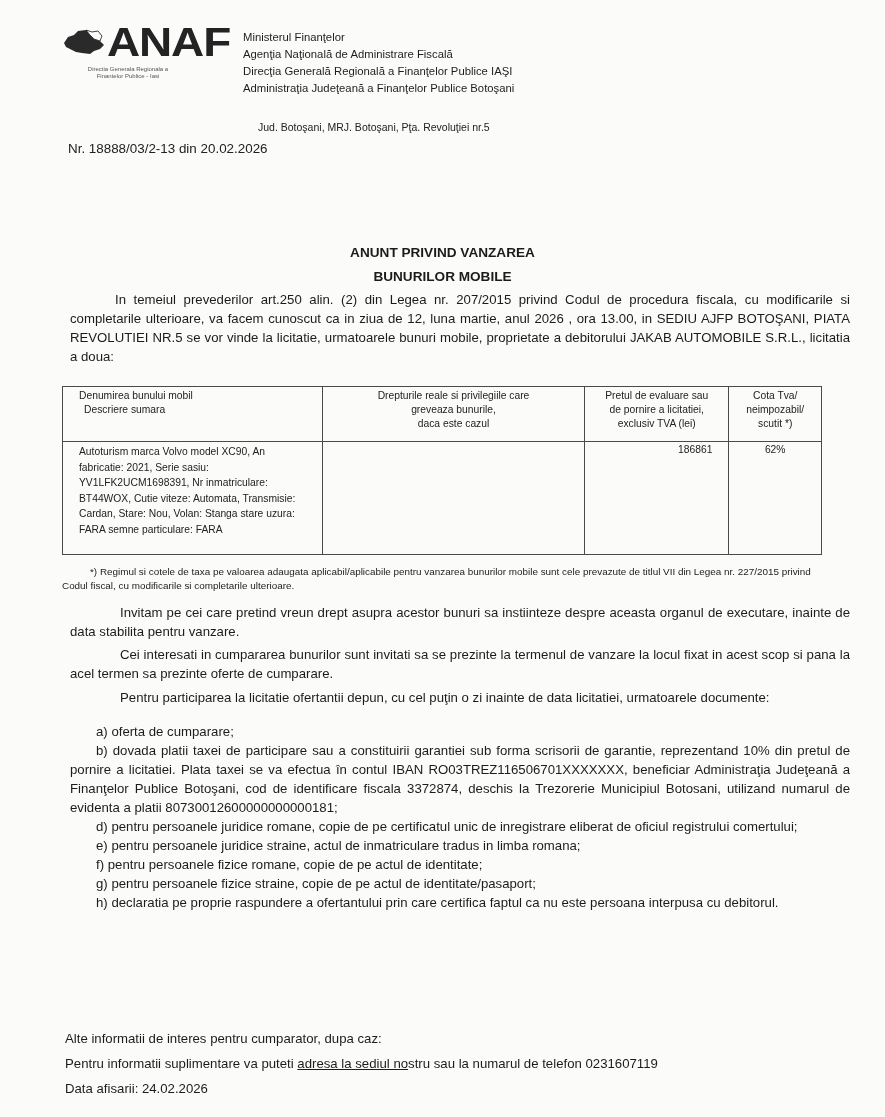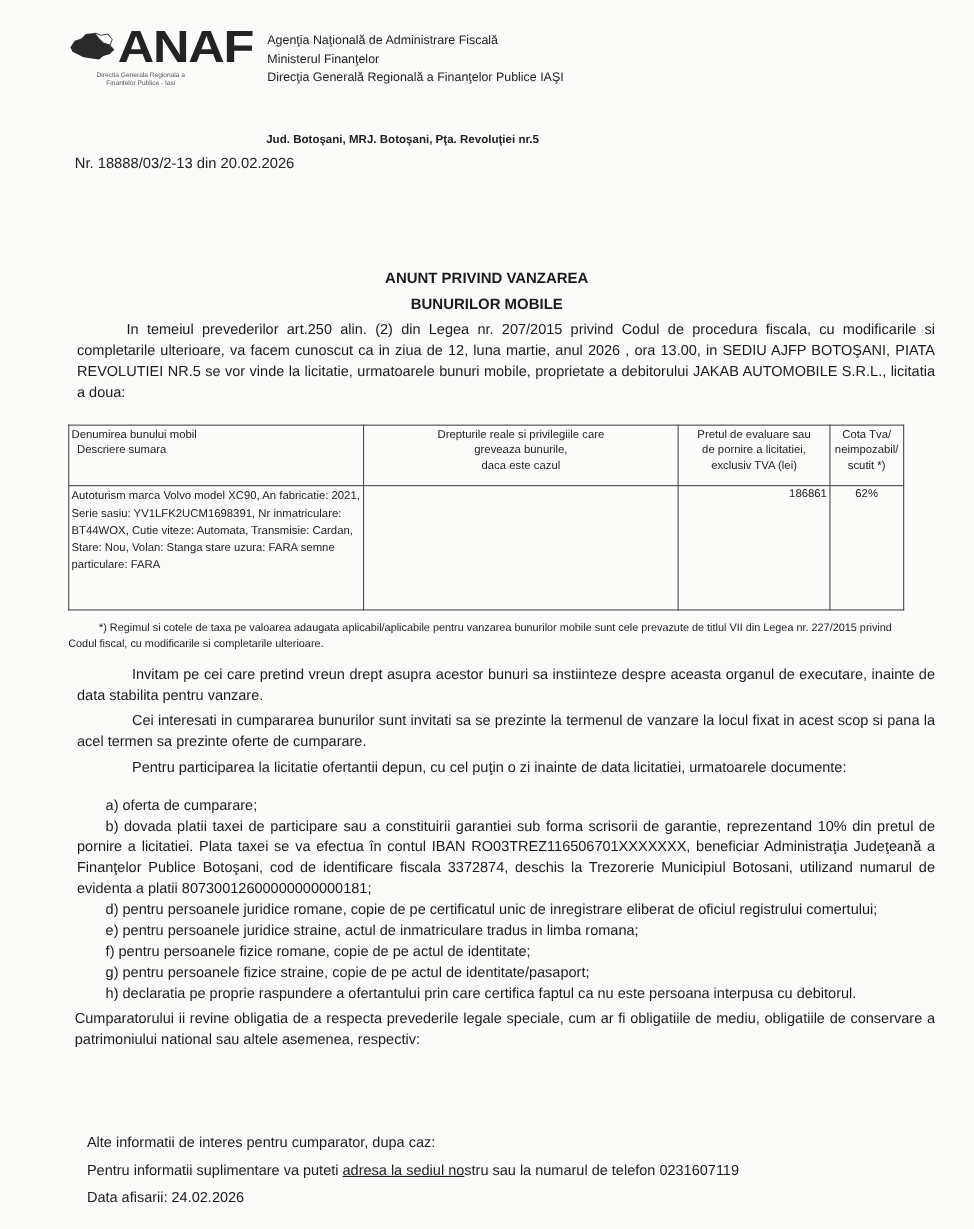--- a/index.html
+++ b/index.html
@@ -21,41 +21,41 @@
     font-weight: bold; font-size: 41px; letter-spacing: -1px;
     color: #232323; line-height: 36px; margin-left: 1px;
     transform: scaleX(1.12); transform-origin: left;
   }
   .logo-sub {
     font-size: 6px; color: #555; text-align: center;
     margin-left: 18px; width: 100px; line-height: 7px; margin-top: 6px;
   }
   .inst-lines { position: absolute; left: 243px; top: 29px; font-size: 11.3px; line-height: 17px; color: #1e1e1e; }
 
-  .address { position: absolute; left: 242px; top: 121px; font-size: 10.5px; font-weight: bold; color: #222; }
+  .address { position: absolute; left: 258px; top: 121px; font-size: 10.5px; font-weight: normal; color: #222; }
   .dosar { position: absolute; left: 68px; top: 137px; font-size: 13.4px; line-height: 24px; color: #222; }
 
   .title { position: absolute; left: 0; width: 885px; text-align: center; font-weight: bold; font-size: 13.6px; color: #1b1b1b; }
   .title1 { top: 245px; }
   .title2 { top: 269px; }
 
   .intro {
     position: absolute; left: 70px; top: 290px; width: 780px;
     font-size: 13.2px; line-height: 19px; text-align: justify; text-indent: 45px;
     font-stretch: condensed;
   }
 
   
   table.goods {
     position: absolute; left: 62px; top: 386px; width: 760px;
     border-collapse: collapse; font-size: 10.3px; color: #222;
   }
   table.goods td, table.goods th {
     border: 1px solid #4a4a4a; vertical-align: top; font-weight: normal;
-    padding: 2px 2px;
+    padding: 2px 16px;
   }
   th.c1 { width: 254px; text-align: left; padding-left: 18px; height: 50px; line-height: 14px; }
   th.c2 { width: 272px; text-align: center; line-height: 14px; }
   th.c3 { width: 128px; text-align: center; line-height: 14px; }
   th.c4 { width: 60px; text-align: center; line-height: 14px; }
   td.d1 { line-height: 15.6px; padding: 2px 2px 1px 2px; height: 108px; }
   td.d3 { text-align: right; padding-right: 18px; }
   td.d4 { text-align: center; }
 
   .footnote {
@@ -64,43 +64,44 @@
   }
 
   .body-text { position: absolute; left: 70px; width: 780px; font-size: 13.2px; line-height: 19px; text-align: justify; color: #1c1c1c; }
   .p-indent { text-indent: 50px; }
   .list-item { text-indent: 26px; }
   .bt1 { top: 603px; }
   .bt2 { top: 645px; }
   .bt3 { top: 688px; }
   .bt4 { top: 722px; }
 
-  .bottom-lines { position: absolute; left: 79px; top: 1026px; font-size: 13.2px; line-height: 25px; color: #1c1c1c; }
+  .bottom-lines { position: absolute; left: 65px; top: 1026px; font-size: 13.2px; line-height: 25px; color: #1c1c1c; }
   .u { text-decoration: underline; }
 </style>
 </head>
 <body>
 
 <div class="page">
 
   <div class="logo-block">
     <div class="logo-row">
       <svg class="map-icon" viewBox="0 0 46 30">
         <path d="M4 16 L8 10 L14 8 L18 4 L26 3 L32 5 L38 4 L42 9 L40 14 L44 18 L40 22 L34 24 L30 27 L22 26 L16 25 L10 22 L6 20 Z" fill="#2a2a2a"></path>
         <path d="M26 3 L32 5 L38 4 L42 9 L40 14 L34 12 L30 8 Z" fill="#fbfbfa" stroke="#2a2a2a" stroke-width="0.8"></path>
       </svg>
       <span class="logo-text">ANAF</span>
     </div>
     <div class="logo-sub">Directia Generala Regionala a Finantelor Publice - Iasi</div>
   </div>
 
   <div class="inst-lines">
+    <div>Ministerul Finanţelor</div>
     <div>Agenţia Naţională de Administrare Fiscală</div>
-    <div>Ministerul Finanţelor</div>
     <div>Direcţia Generală Regională a Finanţelor Publice IAŞI</div>
+    <div>Administraţia Judeţeană a Finanţelor Publice Botoşani</div>
   </div>
 
   <div class="address">Jud. Botoşani, MRJ. Botoşani, Pţa. Revoluţiei nr.5</div>
 
   <div class="dosar">
     <div>Nr. 18888/03/2-13 din 20.02.2026</div>
   </div>
 
   <div class="title title1">ANUNT PRIVIND VANZAREA</div>
   <div class="title title2">BUNURILOR MOBILE</div>
@@ -148,21 +149,20 @@
   <div class="body-text p-indent bt3">Pentru participarea la licitatie ofertantii depun, cu cel puţin o zi inainte de data licitatiei, urmatoarele documente:</div>
 
   <div class="body-text bt4">
     <div class="list-item">a) oferta de cumparare;</div>
     <div class="list-item">b) dovada platii taxei de participare sau a constituirii garantiei sub forma scrisorii de garantie, reprezentand 10% din pretul de pornire a licitatiei. Plata taxei se va efectua în contul IBAN RO03TREZ116506701XXXXXXX, beneficiar Administraţia Judeţeană a Finanţelor Publice Botoşani, cod de identificare fiscala 3372874, deschis la Trezorerie Municipiul Botosani, utilizand numarul de evidenta a platii 80730012600000000000181;</div>
     <div class="list-item">d) pentru persoanele juridice romane, copie de pe certificatul unic de inregistrare eliberat de oficiul registrului comertului;</div>
     <div class="list-item">e) pentru persoanele juridice straine, actul de inmatriculare tradus in limba romana;</div>
     <div class="list-item">f) pentru persoanele fizice romane, copie de pe actul de identitate;</div>
     <div class="list-item">g) pentru persoanele fizice straine, copie de pe actul de identitate/pasaport;</div>
     <div class="list-item">h) declaratia pe proprie raspundere a ofertantului prin care certifica faptul ca nu este persoana interpusa cu debitorul.</div>
-    <div style="margin-top:4px; margin-left:-2px;">Cumparatorului ii revine obligatia de a respecta prevederile legale speciale, cum ar fi obligatiile de mediu, obligatiile de conservare a patrimoniului national sau altele asemenea, respectiv:</div>
   </div>
 
   <div class="bottom-lines">
     <div>Alte informatii de interes pentru cumparator, dupa caz:</div>
     <div>
       <span>Pentru informatii suplimentare va puteti </span><span class="u">adresa la sediul no</span><span>stru sau la numarul de telefon 0231607119</span>
     </div>
     <div>Data afisarii: 24.02.2026</div>
   </div>
 

